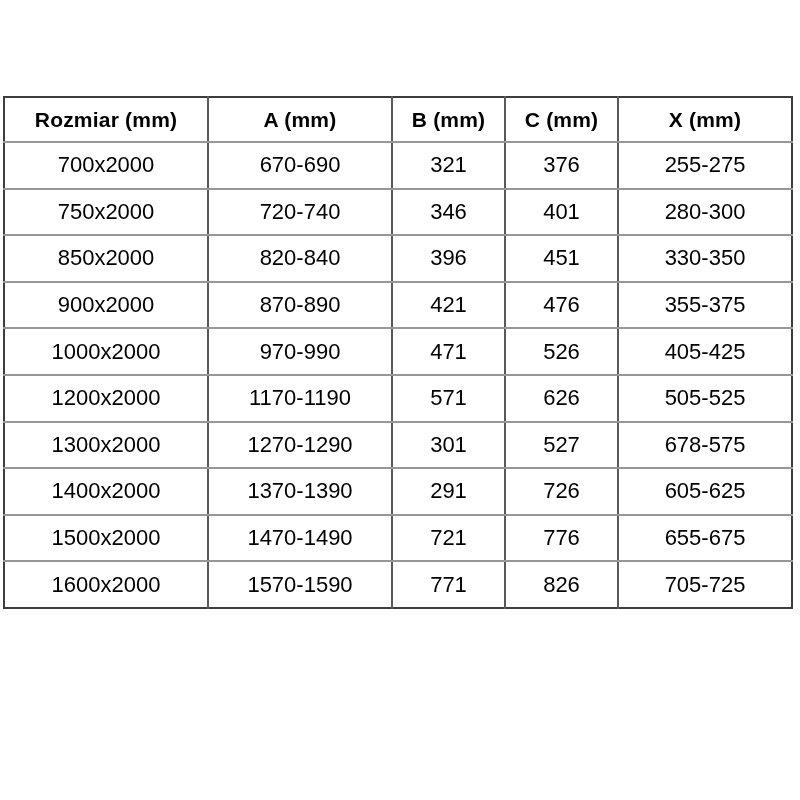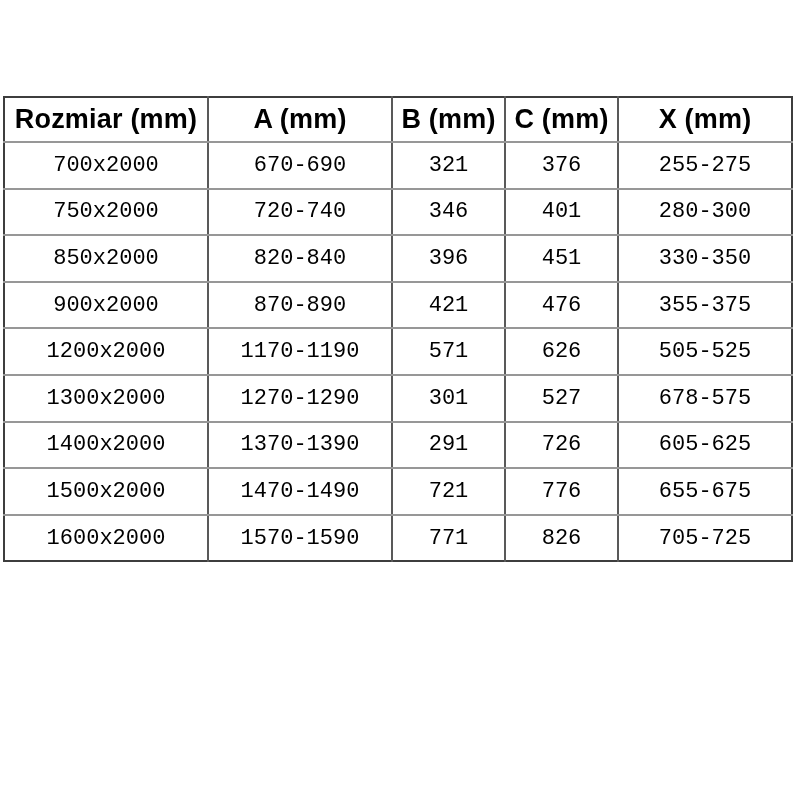--- a/index.html
+++ b/index.html
@@ -37,23 +37,23 @@
     overflow: hidden;
     white-space: nowrap;
   }
   table.sizing th:last-child, table.sizing td:last-child {
     border-right: none;
   }
   table.sizing tbody tr:last-child td {
     border-bottom: none;
   }
   table.sizing thead tr { height: 45px; }
-  table.sizing tbody tr { height: 46.6px; font-family: Liberation Mono, monospace; }
+  table.sizing tbody tr { height: 46.6px; }
   table.sizing th {
-    font-size: 27px;
+    font-size: 21px;
     font-weight: bold;
     letter-spacing: 0.2px;
   }
   table.sizing td {
     font-size: 22px;
     font-weight: normal;
   }
 </style>
 </head>
 <body>
@@ -99,20 +99,27 @@
           <td>330-350</td>
         </tr>
         <tr>
           <td>900x2000</td>
           <td>870-890</td>
           <td>421</td>
           <td>476</td>
           <td>355-375</td>
         </tr>
         <tr>
+          <td>1000x2000</td>
+          <td>970-990</td>
+          <td>471</td>
+          <td>526</td>
+          <td>405-425</td>
+        </tr>
+        <tr>
           <td>1200x2000</td>
           <td>1170-1190</td>
           <td>571</td>
           <td>626</td>
           <td>505-525</td>
         </tr>
         <tr>
           <td>1300x2000</td>
           <td>1270-1290</td>
           <td>301</td>

